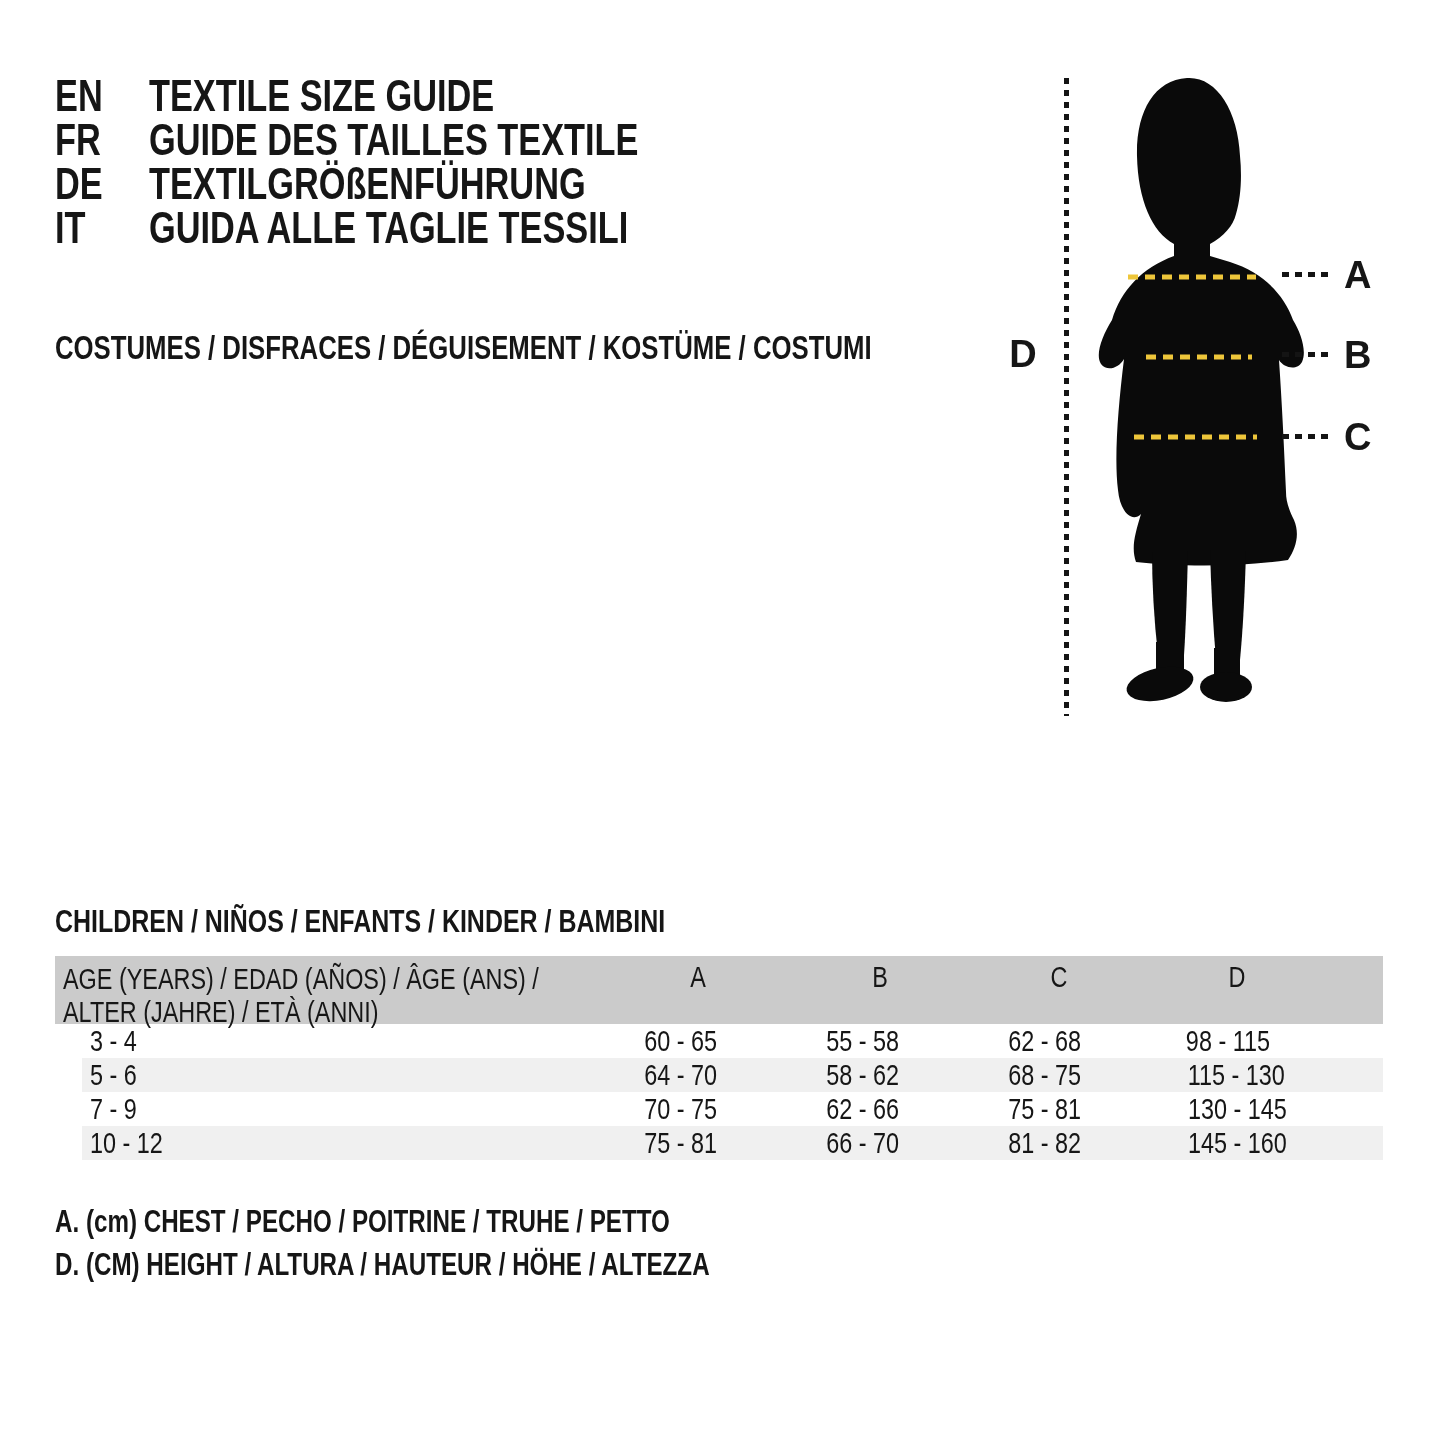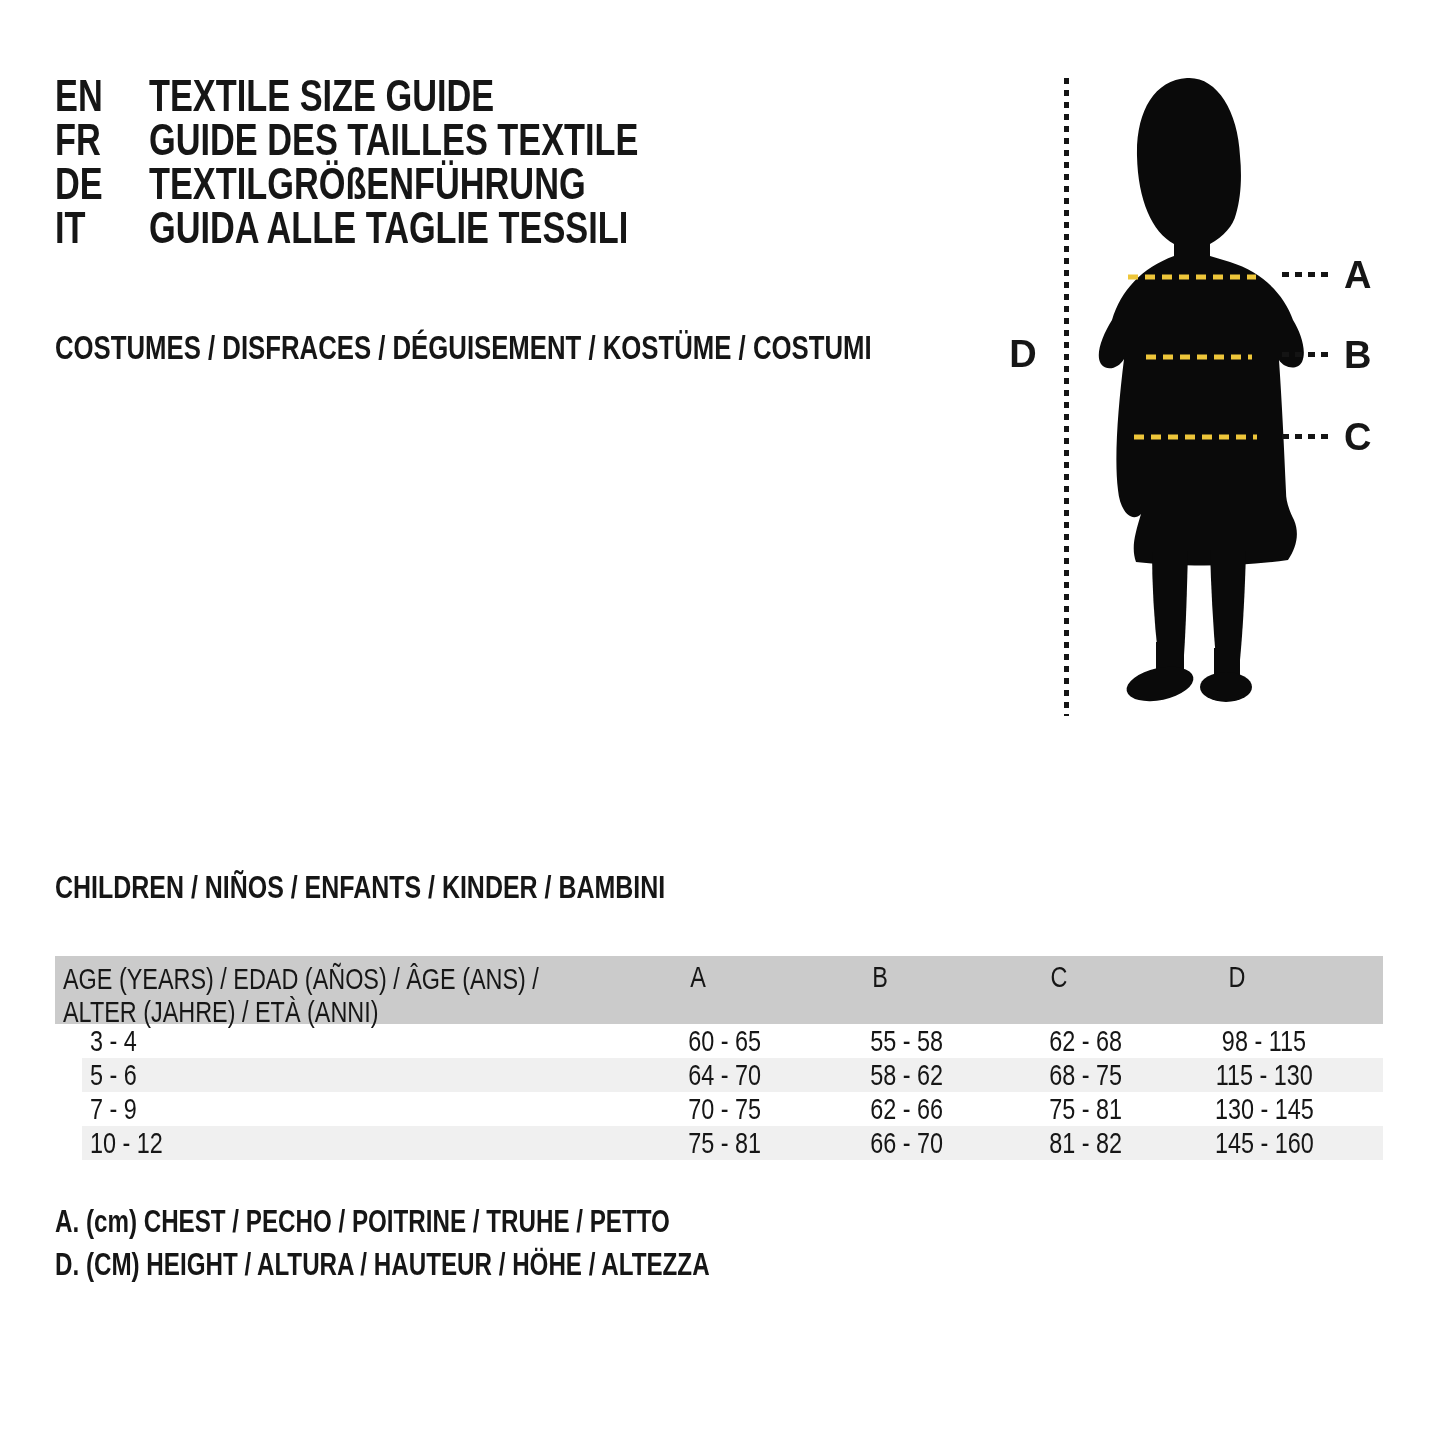--- a/index.html
+++ b/index.html
@@ -29,32 +29,32 @@
   .connector{position:absolute;width:52px;height:5px;
              background:repeating-linear-gradient(90deg,#141414 0 7px,transparent 7px 13px);}
   #conn-a{left:1282px;top:272px;}
   #conn-b{left:1282px;top:352px;}
   #conn-c{left:1282px;top:434px;}
   .mlabel{position:absolute;left:1344px;width:44px;height:38px;line-height:38px;
           font-size:38px;font-weight:700;}
   #label-a{top:256px;} #label-b{top:336px;} #label-c{top:418px;}
 
   
-  #children-heading{position:absolute;left:55px;top:869px;height:36px;line-height:36px;
+  #children-heading{position:absolute;left:55px;top:903px;height:36px;line-height:36px;
                     font-size:32px;font-weight:700;}
 
   
   #size-table{position:absolute;left:55px;top:956px;width:1328px;font-size:30px;}
   .thead{display:grid;grid-template-columns:552px 182px 182px 176px 180px 56px;
          height:68px;background:#cbcbcb;}
   .th{display:flex;justify-content:center;align-items:flex-start;padding-top:4px;line-height:34px;}
   .th-age{display:block;padding:6px 0 0 8px;line-height:33px;}
   .tr{display:grid;grid-template-columns:552px 182px 182px 176px 180px 56px;height:34px;margin-left:27px;}
   .tbody .tr:nth-child(even){background:#f0f0f0;}
-  .td{display:flex;align-items:center;justify-content:center;}
+  .td{display:flex;align-items:center;}
   .td.age{justify-content:flex-start;padding-left:8px;}
 
   
   #legend{position:absolute;left:55px;top:1200px;}
   .legend-line{display:flex;align-items:center;height:43px;font-size:31px;font-weight:700;}
 </style>
 </head>
 <body>
 
 <div id="canvas">

